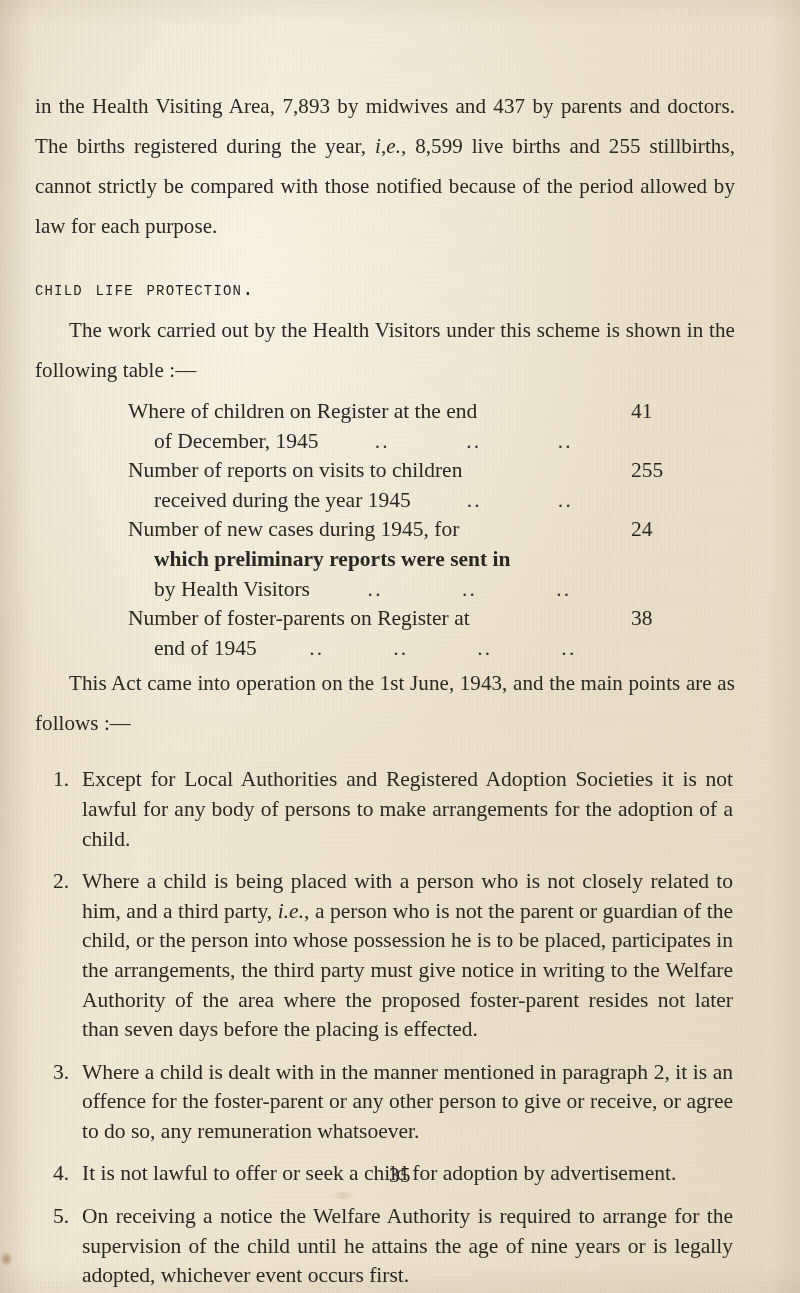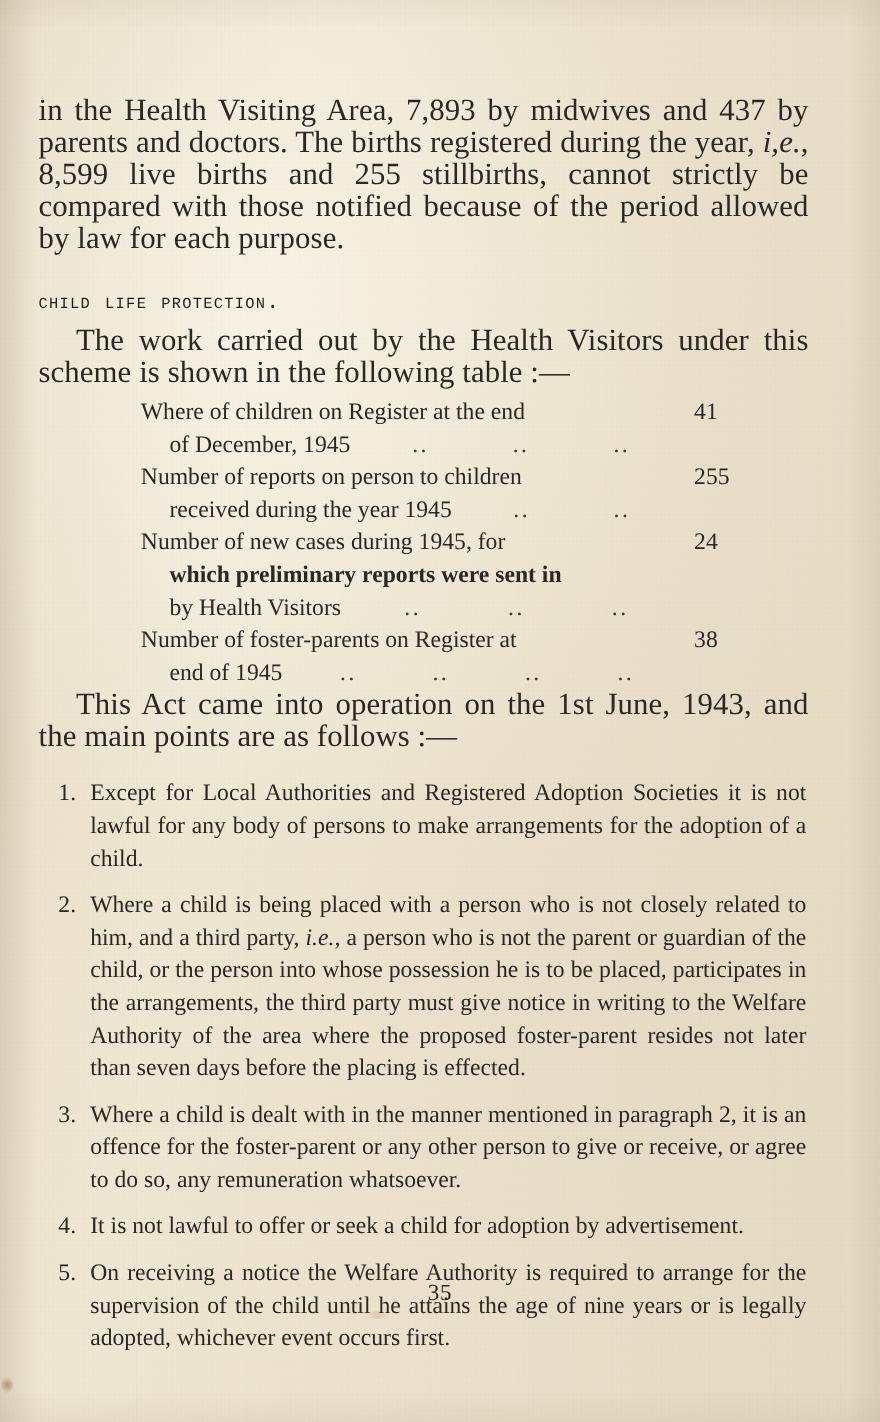--- a/index.html
+++ b/index.html
@@ -69,22 +69,22 @@
     left: 35px;
     top: 86px;
     width: 700px;
   }
 
   p, .lead, .tbl-label, .li-text {
     margin: 0;
   }
 
   .body-para {
-    font-size: 28px;
-    line-height: 29px;
+    font-size: 21px;
+    line-height: 40px;
     text-align: justify;
     text-align-last: left;
     letter-spacing: 0.08px;
   }
 
   .body-para.indent {
     text-indent: 34px;
   }
 
   .section-head {
@@ -226,21 +226,21 @@
                   <span>..</span>
                   <span>..</span>
                 </span>
             </span>
           </td>
           <td class="num">41</td>
         </tr>
 
         <tr>
           <td class="label">
-            <span class="hang">Number of reports on person to children</span>
+            <span class="hang">Number of reports on visits to children</span>
             <span class="leader-line">
               <span class="txt">received during the year 1945</span>
               <span class="dots">
                   <span>..</span>
                   <span>..</span>
                 </span>
             </span>
           </td>
           <td class="num">255</td>
         </tr>

